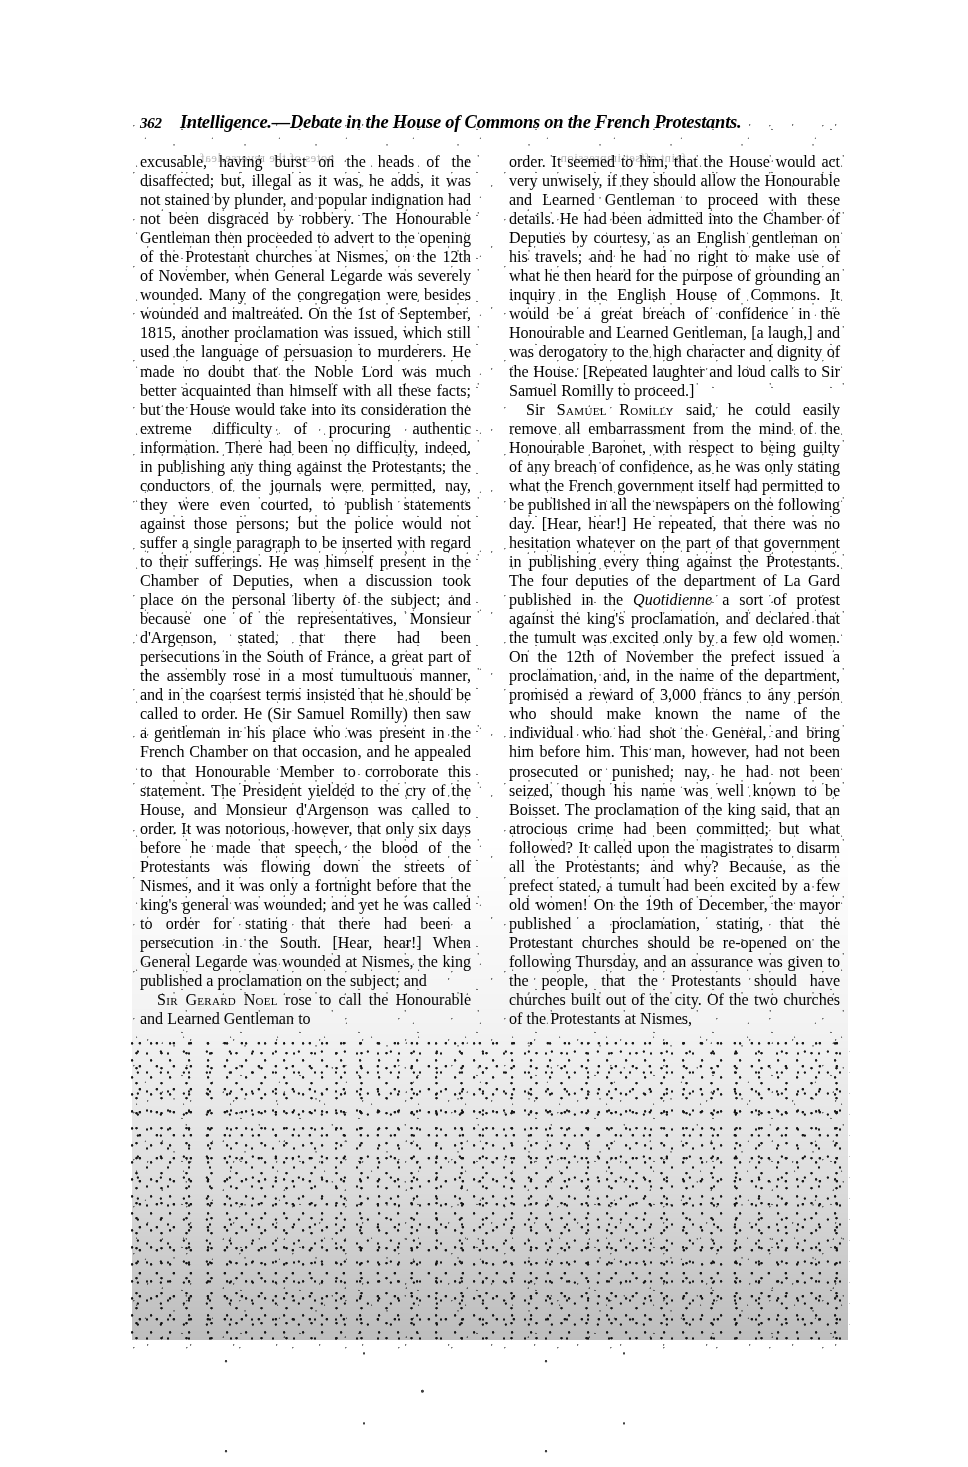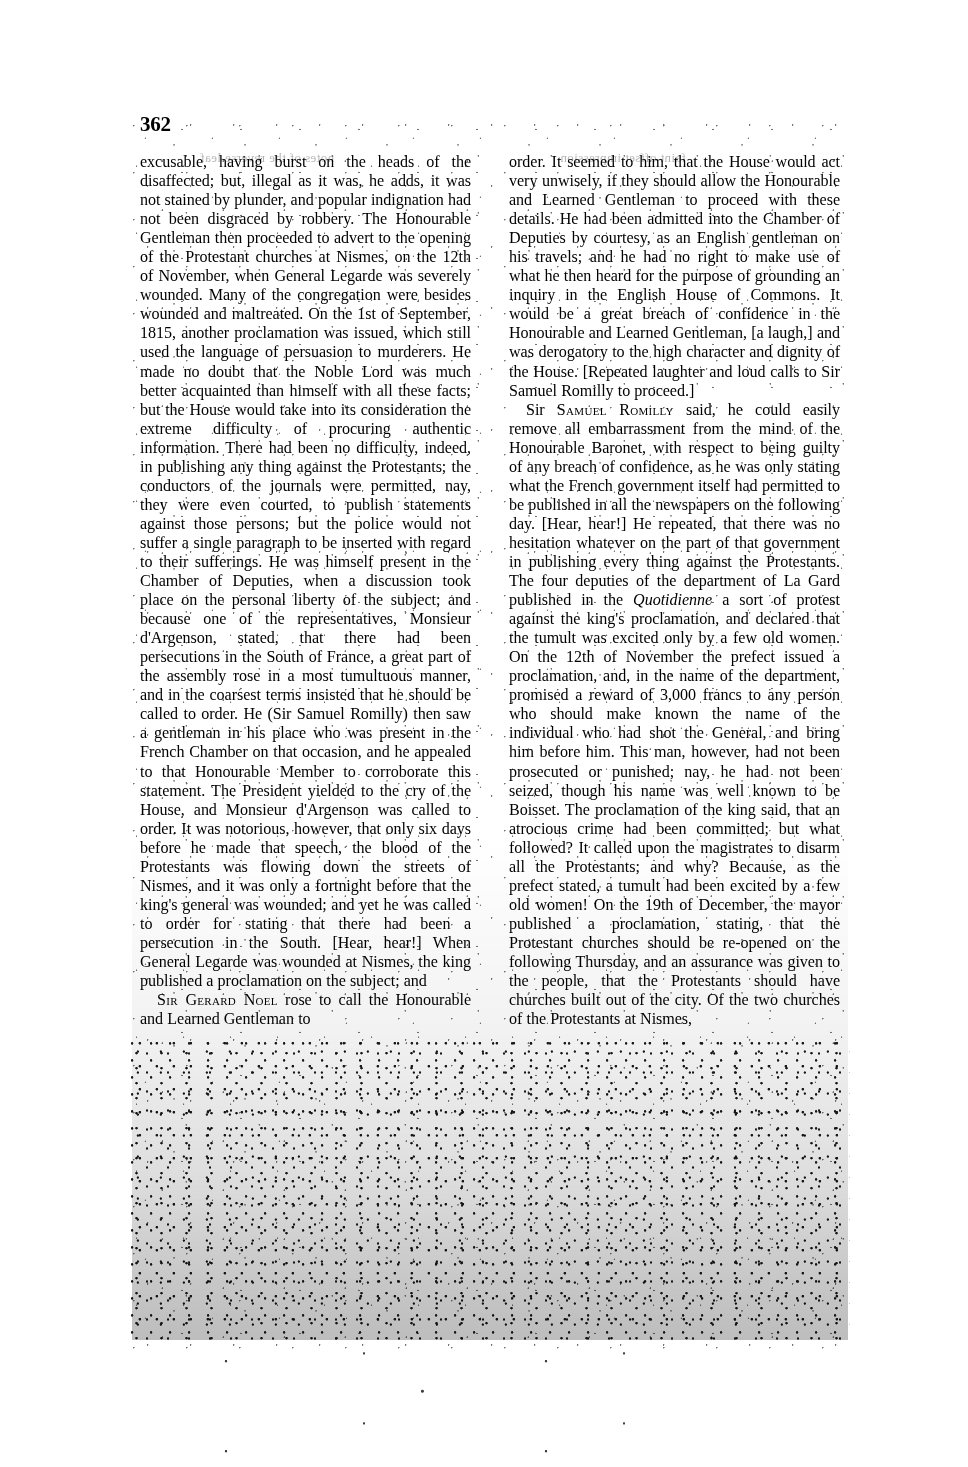--- a/index.html
+++ b/index.html
@@ -25,21 +25,22 @@
     top: 112px;
     width: 700px;
     height: 26px;
     display: flex;
     align-items: baseline;
     gap: 18px;
     white-space: nowrap;
   }
   .folio {
     font-weight: bold;
-    font-size: 21px;
+    font-size: 15px;
+    font-style: italic;
     letter-spacing: -0.2px;
   }
   .head-title {
     font-style: italic;
     font-weight: bold;
     font-size: 18.5px;
     letter-spacing: -0.25px;
   }
 
   
@@ -157,20 +158,21 @@
     letter-spacing: 0.4px;
   }
 </style>
 </head>
 <body>
 
 <div class="page">
 
   <div class="running-head">
     <span class="folio">362</span>
+    <span class="head-title">Intelligence.—Debate in the House of Commons on the French Protestants.</span>
   </div>
 
   <div class="columns">
 
     <div class="col">
       <p>excusable, having burst on the heads of the disaffected; but, illegal as it was, he adds, it was not stained by plunder, and popular indignation had not been disgraced by robbery. The Honourable Gentleman then proceeded to advert to the opening of the Protestant churches at Nismes, on the 12th of November, when General Legarde was severely wounded. Many of the congregation were besides wounded and maltreated. On the 1st of September, 1815, another proclamation was issued, which still used the language of persuasion to murderers. He made no doubt that the Noble Lord was much better acquainted than himself with all these facts; but the House would take into its consideration the extreme difficulty of procuring authentic information. There had been no difficulty, indeed, in publishing any thing against the Protestants; the conductors of the journals were permitted, nay, they were even courted, to publish statements against those persons; but the police would not suffer a single paragraph to be inserted with regard to their sufferings. He was himself present in the Chamber of Deputies, when a discussion took place on the personal liberty of the subject; and because one of the representatives, Monsieur d'Argenson, stated, that there had been persecutions in the South of France, a great part of the assembly rose in a most tumultuous manner, and in the coarsest terms insisted that he should be called to order. He (Sir Samuel Romilly) then saw a gentleman in his place who was present in the French Chamber on that occasion, and he appealed to that Honourable Member to corroborate this statement. The President yielded to the cry of the House, and Monsieur d'Argenson was called to order. It was notorious, however, that only six days before he made that speech, the blood of the Protestants was flowing down the streets of Nismes, and it was only a fortnight before that the king's general was wounded; and yet he was called to order for stating that there had been a persecution in the South. [Hear, hear!] When General Legarde was wounded at Nismes, the king published a proclamation on the subject; and</p>
       <p class="indent"><span class="sc">Sir Gerard Noel</span><span> rose to call the Honourable and Learned Gentleman to</span></p>
     </div>
 
     <div class="col">

